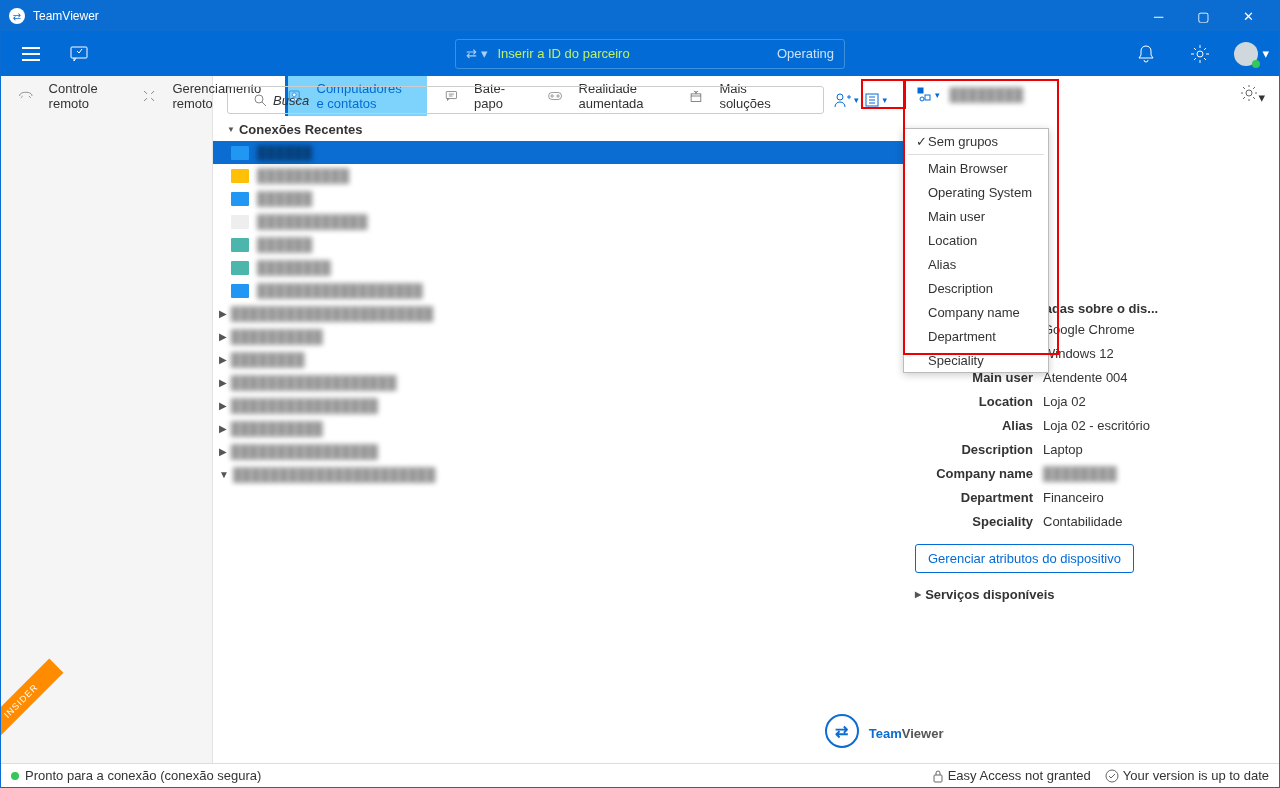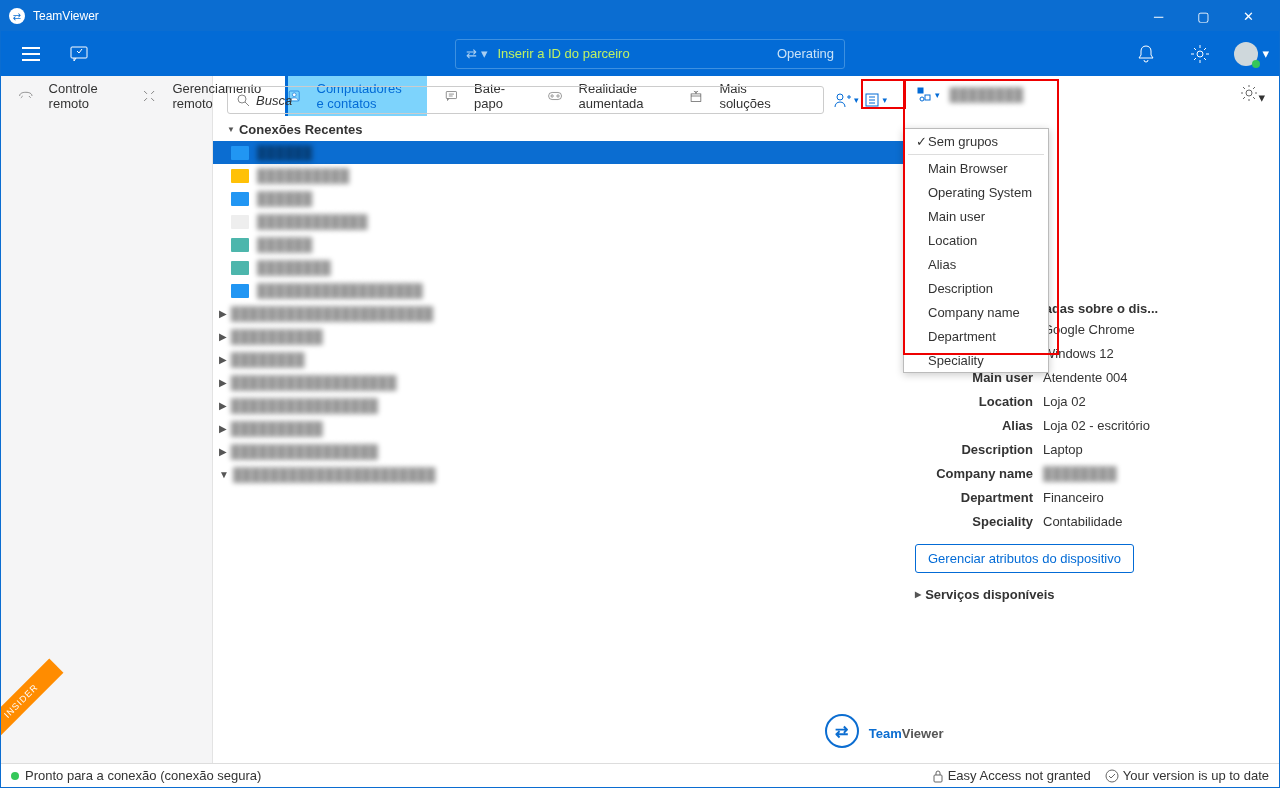--- a/index.html
+++ b/index.html
@@ -28,21 +28,21 @@
 .side-item.active svg{stroke:#036bd6}
 .brand{margin-top:auto;height:64px;display:flex;align-items:center;padding-left:30px;gap:10px}
 .brand .logo-circle{width:34px;height:34px;border:2px solid #0b6dd1;border-radius:50%;display:flex;align-items:center;justify-content:center}
 .brand .logo-arrows{color:#0b6dd1;font-weight:bold;font-size:16px}
 .brand .logo-text{font-size:22px;font-weight:600}
 .brand .logo-text .team{color:#0b6dd1}
 .brand .logo-text .viewer{color:#555}
 .insider{position:absolute;left:-30px;bottom:52px;width:100px;height:20px;background:#ff8c00;color:#fff;font-size:9px;display:flex;align-items:center;justify-content:center;transform:rotate(-45deg);letter-spacing:1px}
 .main{width:690px;display:flex;flex-direction:column;position:relative}
 .search-row{padding:10px 14px 6px;display:flex;align-items:center;gap:8px}
-.search-box{flex:1;height:28px;border:1px solid #ccc;border-radius:3px;display:flex;align-items:center;padding:0 8px;color:#999;font-style:italic}
+.search-box{flex:1;height:28px;border:1px solid #ccc;border-radius:3px;display:flex;align-items:center;padding:0 25px;color:#999;font-style:italic}
 .search-box svg{stroke:#888;margin-right:6px}
 .action-icons{display:flex;align-items:center;gap:2px;color:#036bd6}
 .action-icons .aic{display:flex;align-items:center;cursor:pointer;padding:2px}
 .action-icons .chev{font-size:9px;margin-left:2px}
 .red-box{position:absolute;right:-156px;top:3px;width:156px;height:276px;border:2px solid #e00;pointer-events:none;z-index:20}
 .red-box-inner{position:absolute;right:-3px;top:3px;width:45px;height:30px;border:2px solid #e00;z-index:20;pointer-events:none}
 .section-head{padding:2px 14px 4px;font-weight:600;display:flex;align-items:center;gap:4px}
 .item-row{height:23px;display:flex;align-items:center;padding-left:18px;gap:8px;cursor:pointer}
 .item-row.sel{background:#0b6dd1;color:#fff}
 .item-row .mon{width:18px;height:14px;border-radius:1px;flex-shrink:0}

